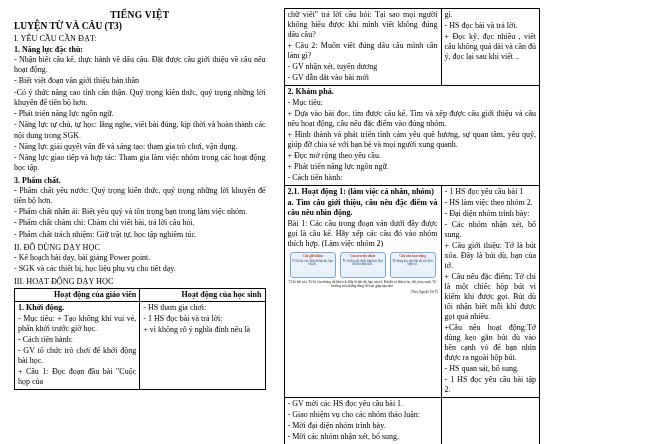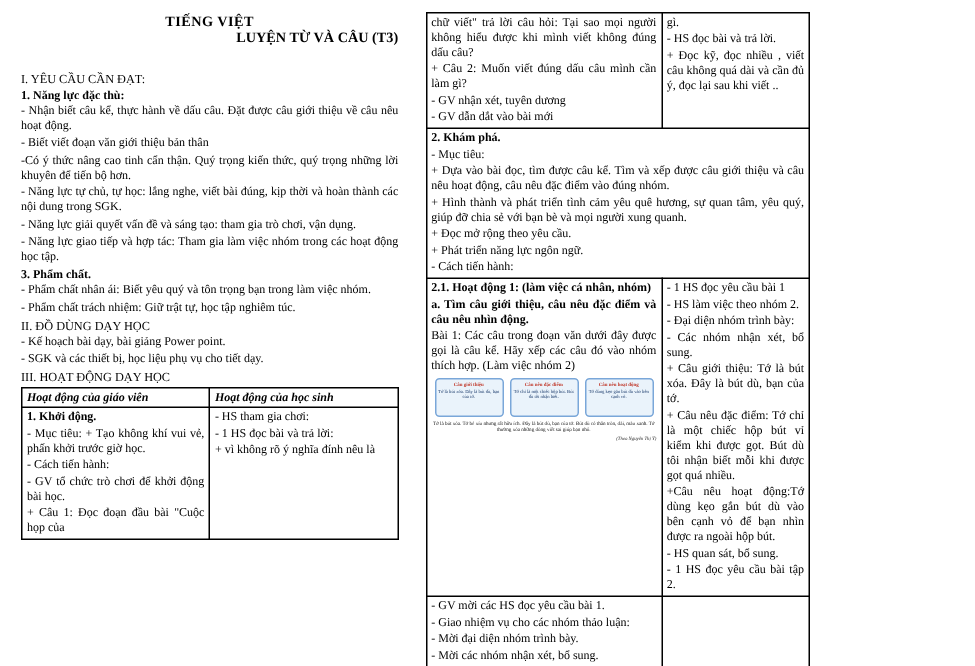--- a/index.html
+++ b/index.html
@@ -36,25 +36,25 @@
     padding-right: 10px;
   }
   .title-main {
     text-align: center;
     font-weight: bold;
     font-size: 9.5px;
     letter-spacing: .3px;
     margin-top: 6px;
   }
   .title-sub {
-    text-align: right;
+    text-align: left;
     font-weight: bold;
     font-size: 9.5px;
     margin-top: 1px;
-    margin-bottom: 17px;
+    margin-bottom: 3px;
   }
   .h1 {
     font-weight: normal;
     font-size: 8.2px;
     margin: 3px 0 1px 0;
   }
   .h2 {
     font-weight: bold;
     font-size: 8px;
     margin: 2px 0 1px 0;
@@ -71,24 +71,23 @@
     margin-top: 2px;
   }
   .tbl td, .tbl th {
     border: 1px solid #000;
     vertical-align: top;
     padding: 1px 3px;
     font-size: 8px;
     line-height: 1.25;
   }
   .tbl th {
-    text-align: left;
-    font-weight: bold;
-    font-size: 8px;
-    font-style: italic;
+    text-align: right;
+    font-weight: bold;
+    font-size: 8px;
   }
   .tbl td p {
     font-size: 8px;
     margin: 0 0 1px 0;
     line-height: 1.25;
   }
   .cellhalf { width: 50%; }
   .bold { font-weight: bold; }
   .imgbox {
     margin: 3px auto 1px auto;
@@ -143,27 +142,30 @@
 
   <div class="col col-left">
     <div class="title-main">TIẾNG VIỆT</div>
     <div class="title-sub">LUYỆN TỪ VÀ CÂU (T3)</div>
 
     <div class="h1">I. YÊU CẦU CẦN ĐẠT:</div>
     <div class="h2">1. Năng lực đặc thù:</div>
     <p>- Nhận biết câu kể, thực hành về dấu câu. Đặt được câu giới thiệu về câu nêu hoạt động.</p>
     <p>- Biết viết đoạn văn giới thiệu bản thân</p>
     <p>-Có ý thức nâng cao tinh cẩn thận. Quý trọng kiến thức, quý trọng những lời khuyên để tiến bộ hơn.</p>
+    <p>- Phát triển năng lực ngôn ngữ.</p>
 
     <p>- Năng lực tự chủ, tự học: lắng nghe, viết bài đúng, kịp thời và hoàn thành các nội dung trong SGK.</p>
     <p>- Năng lực giải quyết vấn đề và sáng tạo: tham gia trò chơi, vận dụng.</p>
     <p>- Năng lực giao tiếp và hợp tác: Tham gia làm việc nhóm trong các hoạt động học tập.</p>
 
     <div class="h2">3. Phẩm chất.</div>
+    <p>- Phẩm chất yêu nước: Quý trọng kiến thức, quý trọng những lời khuyên để tiến bộ hơn.</p>
     <p>- Phẩm chất nhân ái: Biết yêu quý và tôn trọng bạn trong làm việc nhóm.</p>
+    <p>- Phẩm chất chăm chỉ: Chăm chỉ viết bài, trả lời câu hỏi.</p>
     <p>- Phẩm chất trách nhiệm: Giữ trật tự, học tập nghiêm túc.</p>
 
     <div class="h1">II. ĐỒ DÙNG DẠY HỌC</div>
     <p>- Kế hoạch bài dạy, bài giảng Power point.</p>
     <p>- SGK và các thiết bị, học liệu phụ vụ cho tiết dạy.</p>
 
     <div class="h1">III. HOẠT ĐỘNG DẠY HỌC</div>
 
     <table class="tbl">
       <tbody>

